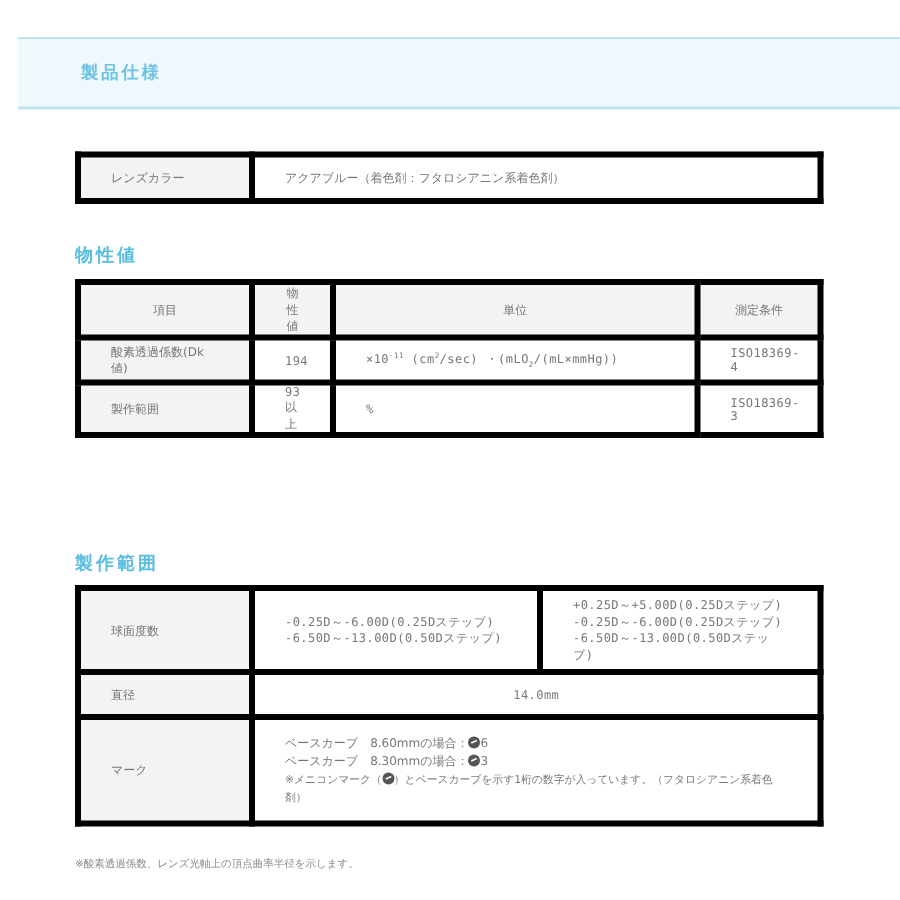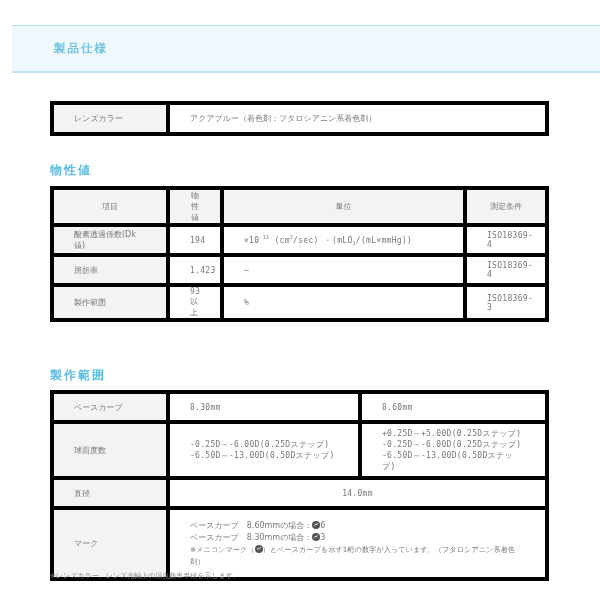--- a/index.html
+++ b/index.html
@@ -86,48 +86,37 @@
     <th>単位</th>
     <th>測定条件</th>
   </tr>
   <tr>
     <td class="label">酸素透過係数(Dk値)</td>
     <td class="mono">194</td>
     <td class="mono"><span>×10</span><sup>-11</sup><span> (cm</span><sup>2</sup><span>/sec) ・(mLO</span><sub>2</sub><span>/(mL×mmHg))</span></td>
     <td class="mono">ISO18369-4</td>
   </tr>
   <tr>
-    <td class="label">屈折率</td>
-    <td class="mono">1.423</td>
-    <td class="mono">—</td>
-    <td class="mono">ISO18369-4</td>
-  </tr>
-  <tr>
     <td class="label">製作範囲</td>
     <td class="mono">93以上</td>
     <td class="mono">%</td>
     <td class="mono">ISO18369-3</td>
   </tr>
 </tbody>
   </table>
 
 <div class="sec-title sec-range">製作範囲</div>
 
 <table class="t-range">
   <colgroup>
       <col style="width:116px">
       <col style="width:192px">
       <col>
     </colgroup>
   <tbody>
-      <tr>
-    <td class="label">ベースカーブ</td>
-    <td class="mono">8.30mm</td>
-    <td class="mono">8.60mm</td>
-  </tr>
   <tr class="sph">
     <td class="label">球面度数</td>
     <td class="mono">
       <span class="line">-0.25D～-6.00D(0.25Dステップ)</span>
       <span class="line">-6.50D～-13.00D(0.50Dステップ)</span>
     </td>
     <td class="mono">
       <span class="line">+0.25D～+5.00D(0.25Dステップ)</span>
       <span class="line">-0.25D～-6.00D(0.25Dステップ)</span>
       <span class="line">-6.50D～-13.00D(0.50Dステップ)</span>
@@ -141,13 +130,13 @@
     <td class="label">マーク</td>
     <td colspan="2">
       <span class="line" style="line-height:12px"><span>ベースカーブ　8.60mmの場合：</span><span class="menicon"></span><span>6</span></span>
       <span class="line" style="line-height:12px"><span>ベースカーブ　8.30mmの場合：</span><span class="menicon"></span><span>3</span></span>
       <span class="line mark-note"><span>※メニコンマーク（</span><span class="menicon"></span><span>）とベースカーブを示す1桁の数字が入っています。（フタロシアニン系着色剤）</span></span>
     </td>
   </tr>
 </tbody>
   </table>
 
-<div class="footnote">※レンズカラー、レンズ光軸上の頂点曲率半径を示します。</div>
+<div class="footnote">※酸素透過係数、レンズ光軸上の頂点曲率半径を示します。</div>
 
 </body></html>

